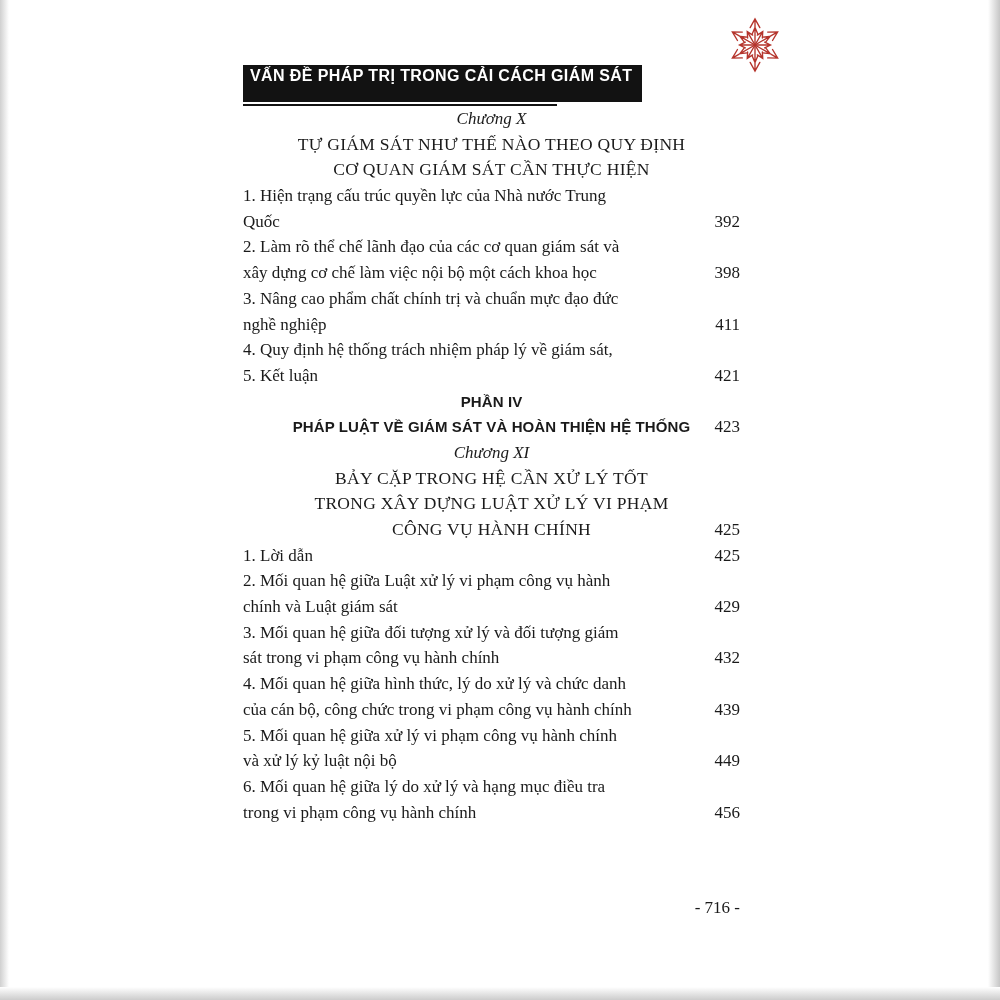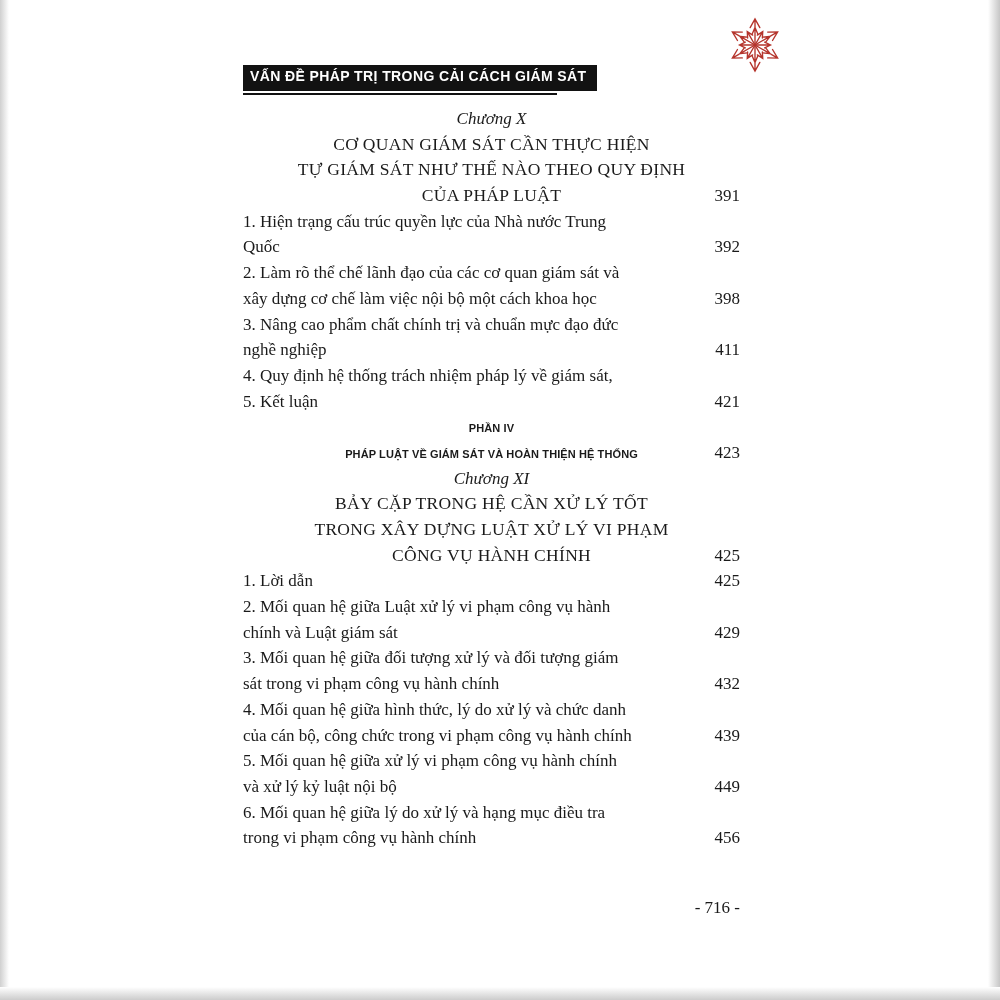--- a/index.html
+++ b/index.html
@@ -18,40 +18,40 @@
     background:linear-gradient(to left,#c6c6c6,#ffffff);}
   .edge-bottom{position:absolute;left:0;bottom:0;width:100%;height:13px;
     background:linear-gradient(to top,#cccccc,#ffffff);}
 
   
   .header-wrap{position:absolute;left:243px;top:65px;}
   .header-bar{
     display:inline-block;
     background:#121212;color:#ffffff;
     font-family:"Liberation Sans", sans-serif;
-    font-weight:bold;font-size:14px;letter-spacing:.4px;
-    padding:4px 10px 8px 7px;line-height:14px;
+    font-weight:bold;font-size:16px;letter-spacing:.4px;
+    padding:4px 10px 19px 7px;line-height:14px;
     white-space:nowrap;
   }
   .header-underline{margin-top:2px;height:2px;width:314px;background:#121212;}
 
   
   .logo{position:absolute;left:724px;top:14px;width:62px;height:62px;}
 
   
   .toc{position:absolute;left:243px;top:106px;width:497px;}
   .toc-row{position:relative;height:25.7px;line-height:25.7px;font-size:17px;}
   .toc-row.center{text-align:center;}
   .toc-row.left{text-align:left;}
   .toc-row.left .toc-text{display:inline-block;max-width:445px;white-space:nowrap;}
   .toc-row.italic .toc-text{font-style:italic;font-size:17px;margin-top:40px;}
   .toc-row.caps .toc-text{font-size:17.5px;letter-spacing:.3px;}
   .toc-row.bold .toc-text{
     font-family:"Liberation Sans", sans-serif;
-    font-weight:bold;font-size:11px;letter-spacing:.1px;
+    font-weight:bold;font-size:15px;letter-spacing:.1px;
   }
   .toc-page{
     position:absolute;right:0;top:0;
     font-family:"Liberation Serif", serif;
     font-size:17px;font-style:normal;font-weight:normal;
     letter-spacing:0;
   }
 
   
   .footer{
@@ -87,23 +87,22 @@
         <path d="M32 32 L32 17 M29 22 L32 16 L35 22" transform="rotate(150 32 32)"></path>
         <path d="M32 32 L32 17 M29 22 L32 16 L35 22" transform="rotate(210 32 32)"></path>
         <path d="M32 32 L32 17 M29 22 L32 16 L35 22" transform="rotate(270 32 32)"></path>
         <path d="M32 32 L32 17 M29 22 L32 16 L35 22" transform="rotate(330 32 32)"></path>
       </g>
     </svg>
   </div>
 
   <div class="toc">
       <div class="toc-row center italic"><span class="toc-text">Chương X</span></div>
+      <div class="toc-row center caps"><span class="toc-text">TỰ GIÁM SÁT NHƯ THẾ NÀO THEO QUY ĐỊNH</span></div>
       <div class="toc-row center caps"><span class="toc-text">CƠ QUAN GIÁM SÁT CẦN THỰC HIỆN</span></div>
-      <div class="toc-row center caps"><span class="toc-text">TỰ GIÁM SÁT NHƯ THẾ NÀO THEO QUY ĐỊNH</span></div>
-      <div class="toc-row center caps"><span class="toc-text">CỦA PHÁP LUẬT</span><span class="toc-page">391</span></div>
       <div class="toc-row left normal"><span class="toc-text">1. Hiện trạng cấu trúc quyền lực của Nhà nước Trung</span></div>
       <div class="toc-row left normal"><span class="toc-text">Quốc</span><span class="toc-page">392</span></div>
       <div class="toc-row left normal"><span class="toc-text">2. Làm rõ thể chế lãnh đạo của các cơ quan giám sát và</span></div>
       <div class="toc-row left normal"><span class="toc-text">xây dựng cơ chế làm việc nội bộ một cách khoa học</span><span class="toc-page">398</span></div>
       <div class="toc-row left normal"><span class="toc-text">3. Nâng cao phẩm chất chính trị và chuẩn mực đạo đức</span></div>
       <div class="toc-row left normal"><span class="toc-text">nghề nghiệp</span><span class="toc-page">411</span></div>
       <div class="toc-row left normal"><span class="toc-text">4. Quy định hệ thống trách nhiệm pháp lý về giám sát,</span></div>
       <div class="toc-row left normal"><span class="toc-text">5. Kết luận</span><span class="toc-page">421</span></div>
       <div class="toc-row center bold"><span class="toc-text">PHẦN IV</span></div>
       <div class="toc-row center bold"><span class="toc-text">PHÁP LUẬT VỀ GIÁM SÁT VÀ HOÀN THIỆN HỆ THỐNG</span><span class="toc-page">423</span></div>

